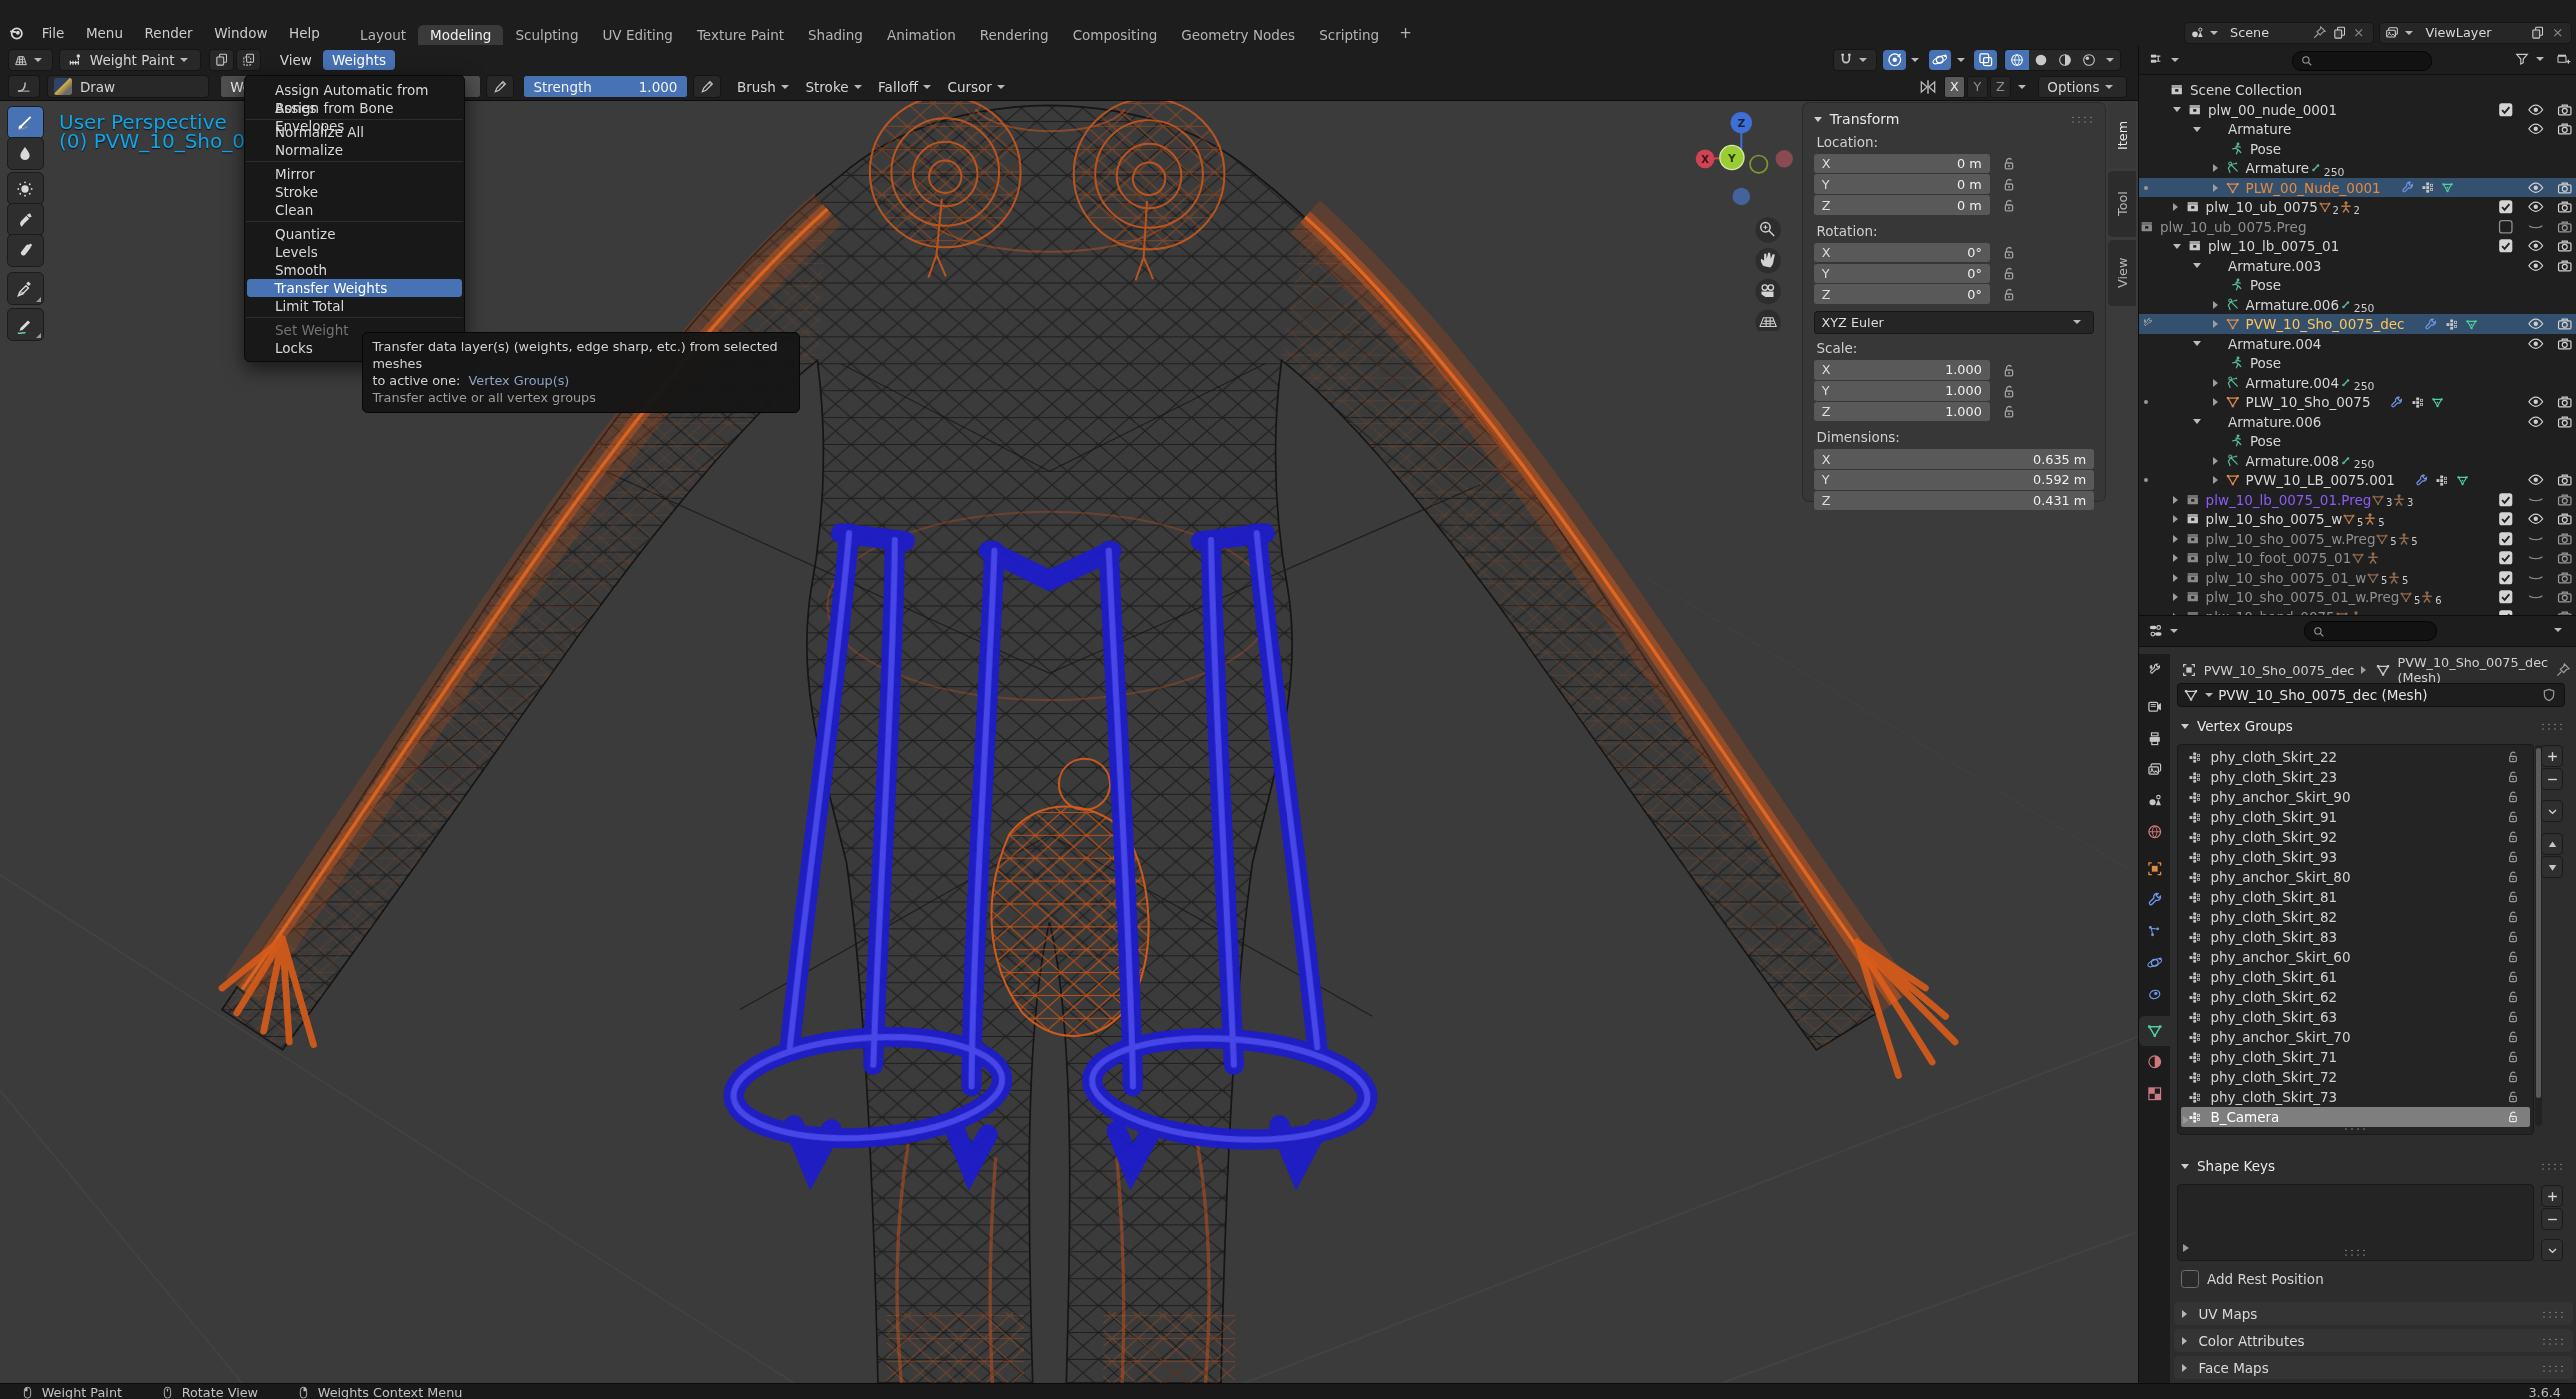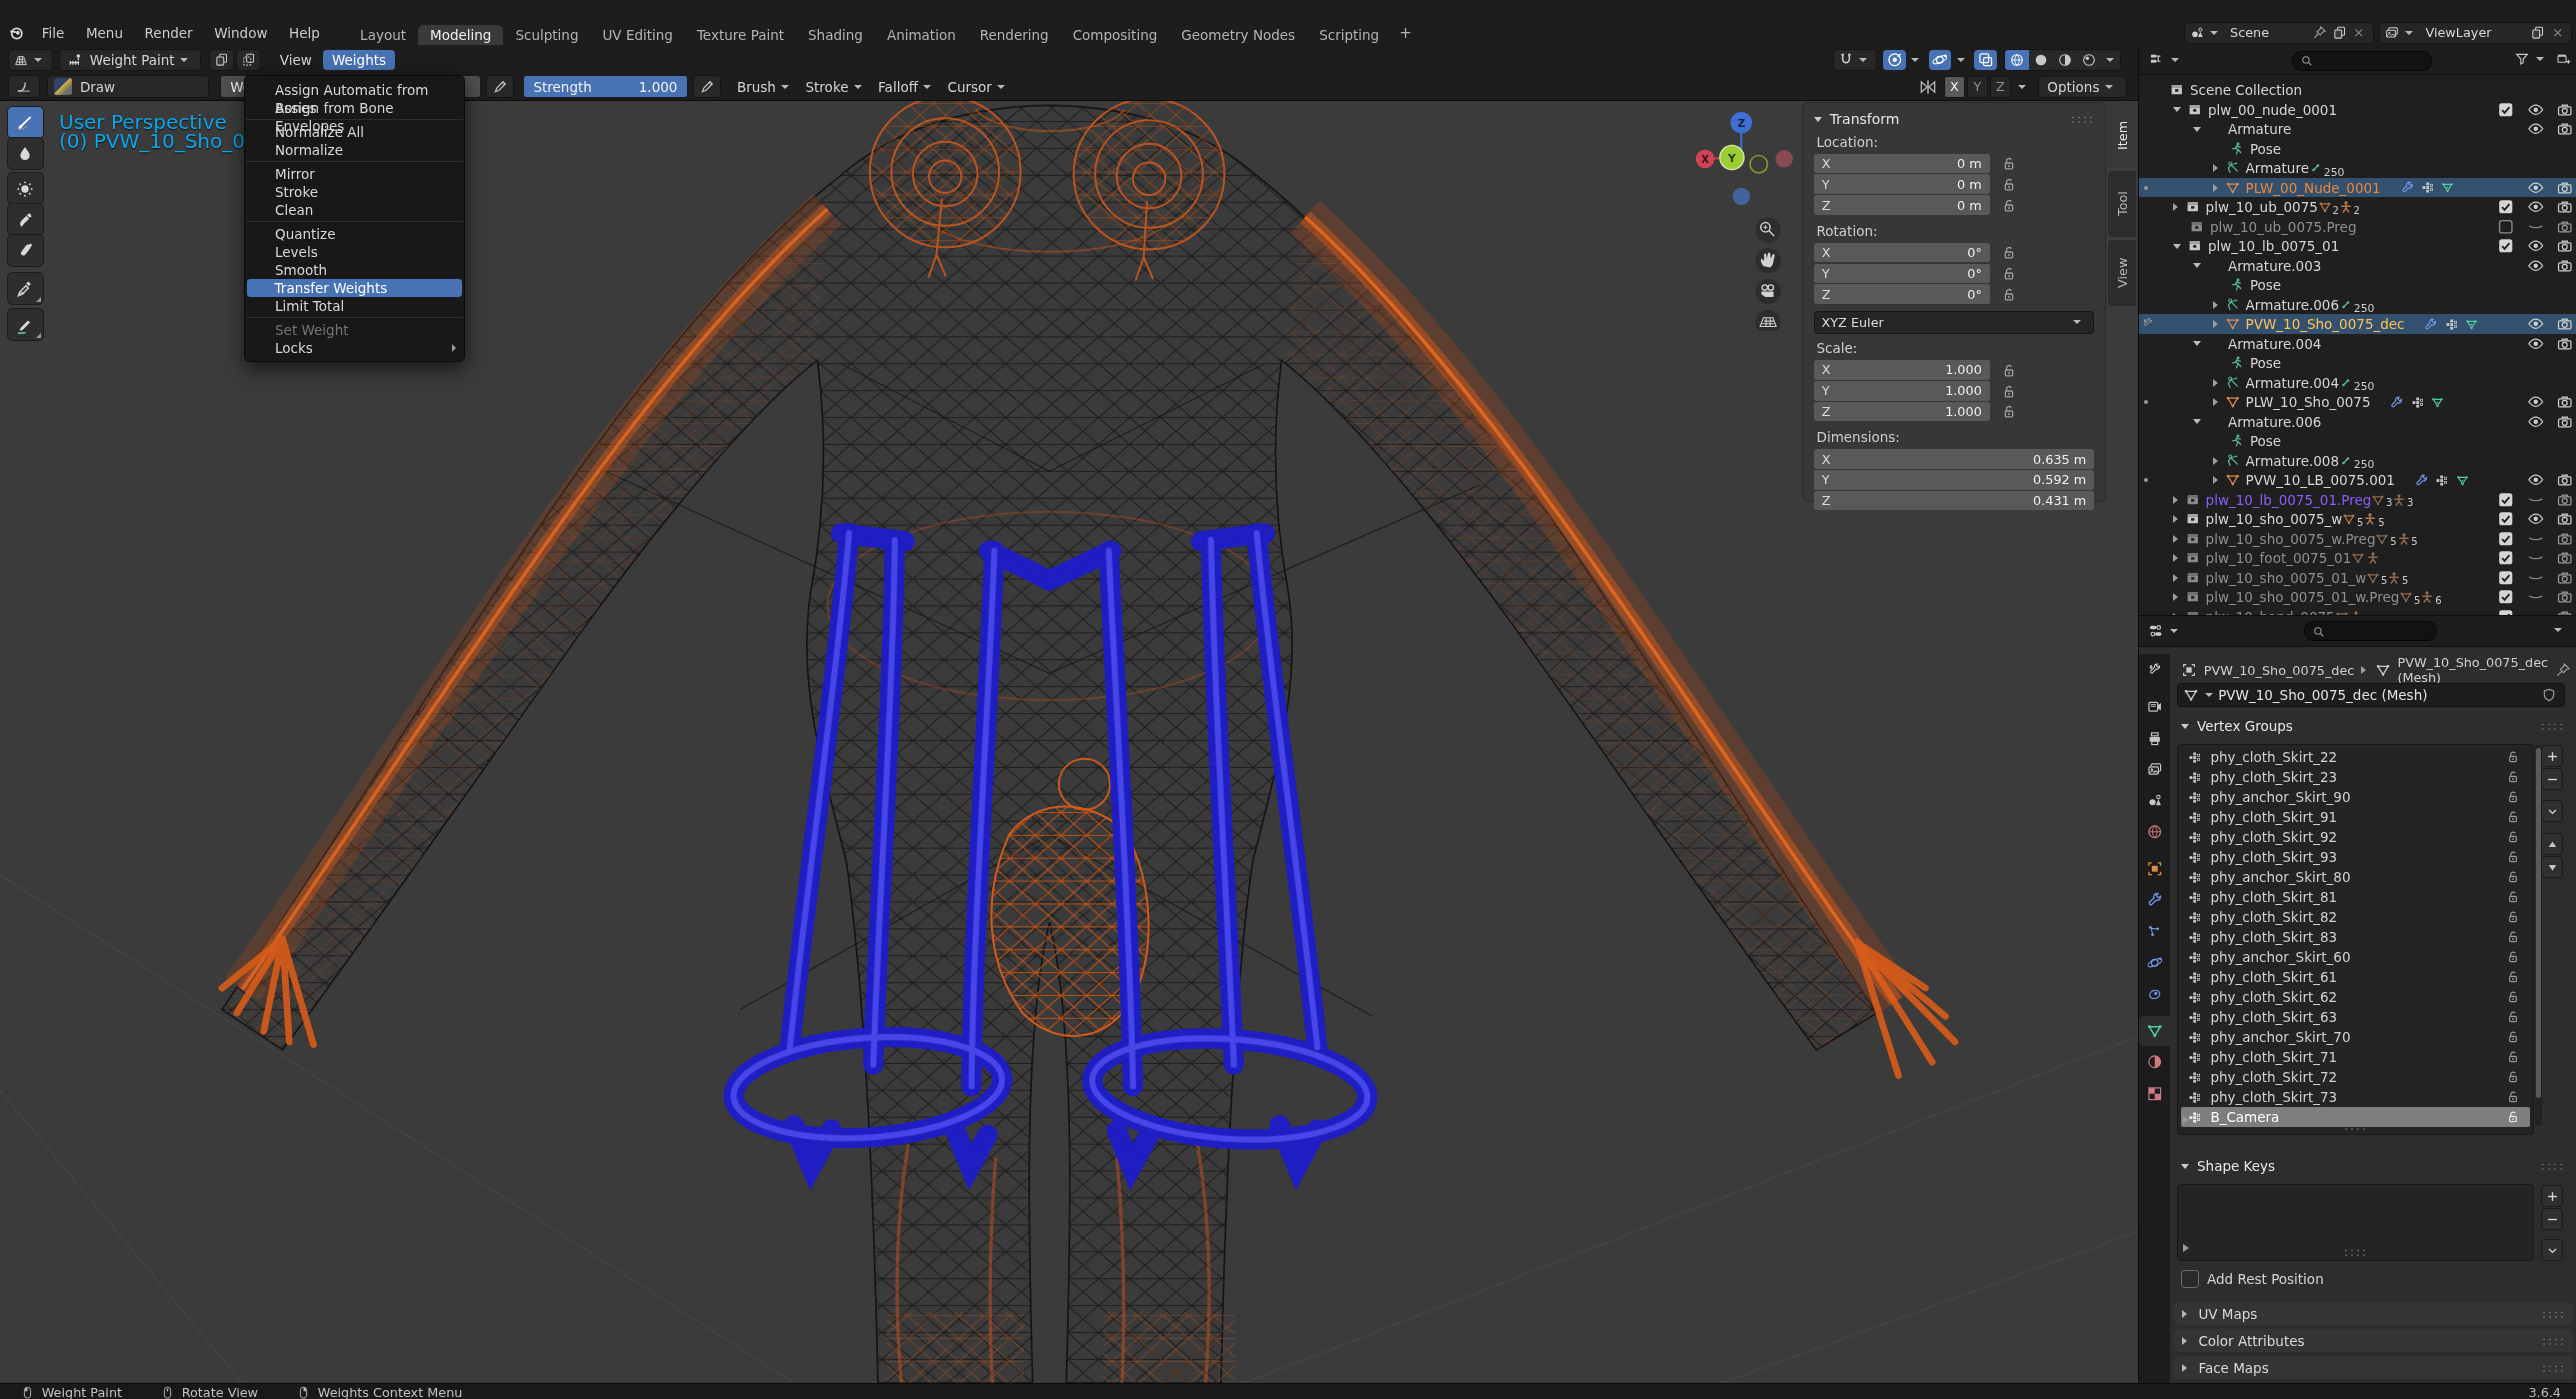--- a/index.html
+++ b/index.html
@@ -557,20 +557,27 @@
       <div class="mitem">Quantize</div>
       <div class="mitem">Levels</div>
       <div class="mitem">Smooth</div>
       <div class="mitem hl">Transfer Weights</div>
       <div class="mitem">Limit Total</div>
       <div class="msep"></div>
       <div class="mitem dis">Set Weight</div>
       <div class="mitem">Locks<div class="sub"></div></div>
     </div>
 
+  <div id="tooltip" class="abs">
+    <div>Transfer data layer(s) (weights, edge sharp, etc.) from selected meshes</div>
+    <div>
+      <span>to active one:</span>&nbsp;&nbsp;<span class="lnk">Vertex Group(s)</span>
+    </div>
+    <div class="dim">Transfer active or all vertex groups</div>
+  </div>
 
   <svg class="abs" style="left:1689px;top:102px" width="114" height="229" viewBox="0 0 170 340">
     <g stroke-width="3">
       <line x1="78" y1="82" x2="78" y2="32" stroke="#3d6fd6"></line>
       <line x1="78" y1="82" x2="26" y2="84" stroke="#d04355"></line>
     </g>
     <circle cx="78" cy="30" r="16" fill="#3d6fd6"></circle>
     <text x="78" y="36" text-anchor="middle" font-size="16" font-weight="bold" fill="#16233f">Z</text>
     <circle cx="24" cy="84" r="14" fill="#d04355"></circle>
     <text x="24" y="90" text-anchor="middle" font-size="15" font-weight="bold" fill="#3d1016">X</text>
@@ -974,21 +981,21 @@
             </svg>
           </span>
           <span class="rsticn" style="left: 417px;">
             <svg viewBox="0 0 24 24" style="width:100%;height:100%;display:block">
               <rect x="3.5" y="8" width="17" height="11" rx="1.6" fill="none" stroke="#cfcfcf" stroke-width="1.7"></rect>
               <circle cx="12" cy="13.5" r="3.4" fill="none" stroke="#cfcfcf" stroke-width="1.7"></circle>
               <path d="M8.5 8V5.6h7V8" fill="none" stroke="#cfcfcf" stroke-width="1.7"></path>
             </svg>
           </span>
         </div>
-        <div class="otrow" style="padding-left: 50px;">
+        <div class="otrow" style="">
           <span class="ico" style="height: 15.5px; width: 15.5px;">
             <svg viewBox="0 0 24 24" style="width:100%;height:100%;display:block">
               <rect x="4" y="8" width="16" height="11" rx="1" fill="#8a8a8a"></rect>
               <rect x="4" y="5" width="16" height="2.4" fill="#8a8a8a"></rect>
               <rect x="9.5" y="11" width="5" height="4" fill="#1f1f1f"></rect>
             </svg>
           </span>
           <span class="otlbl" style="color: rgb(143, 143, 143);">plw_10_ub_0075.Preg</span>
           <span class="rsticn" style="left: 358px;">
             <svg viewBox="0 0 24 24" style="width:100%;height:100%;display:block">

